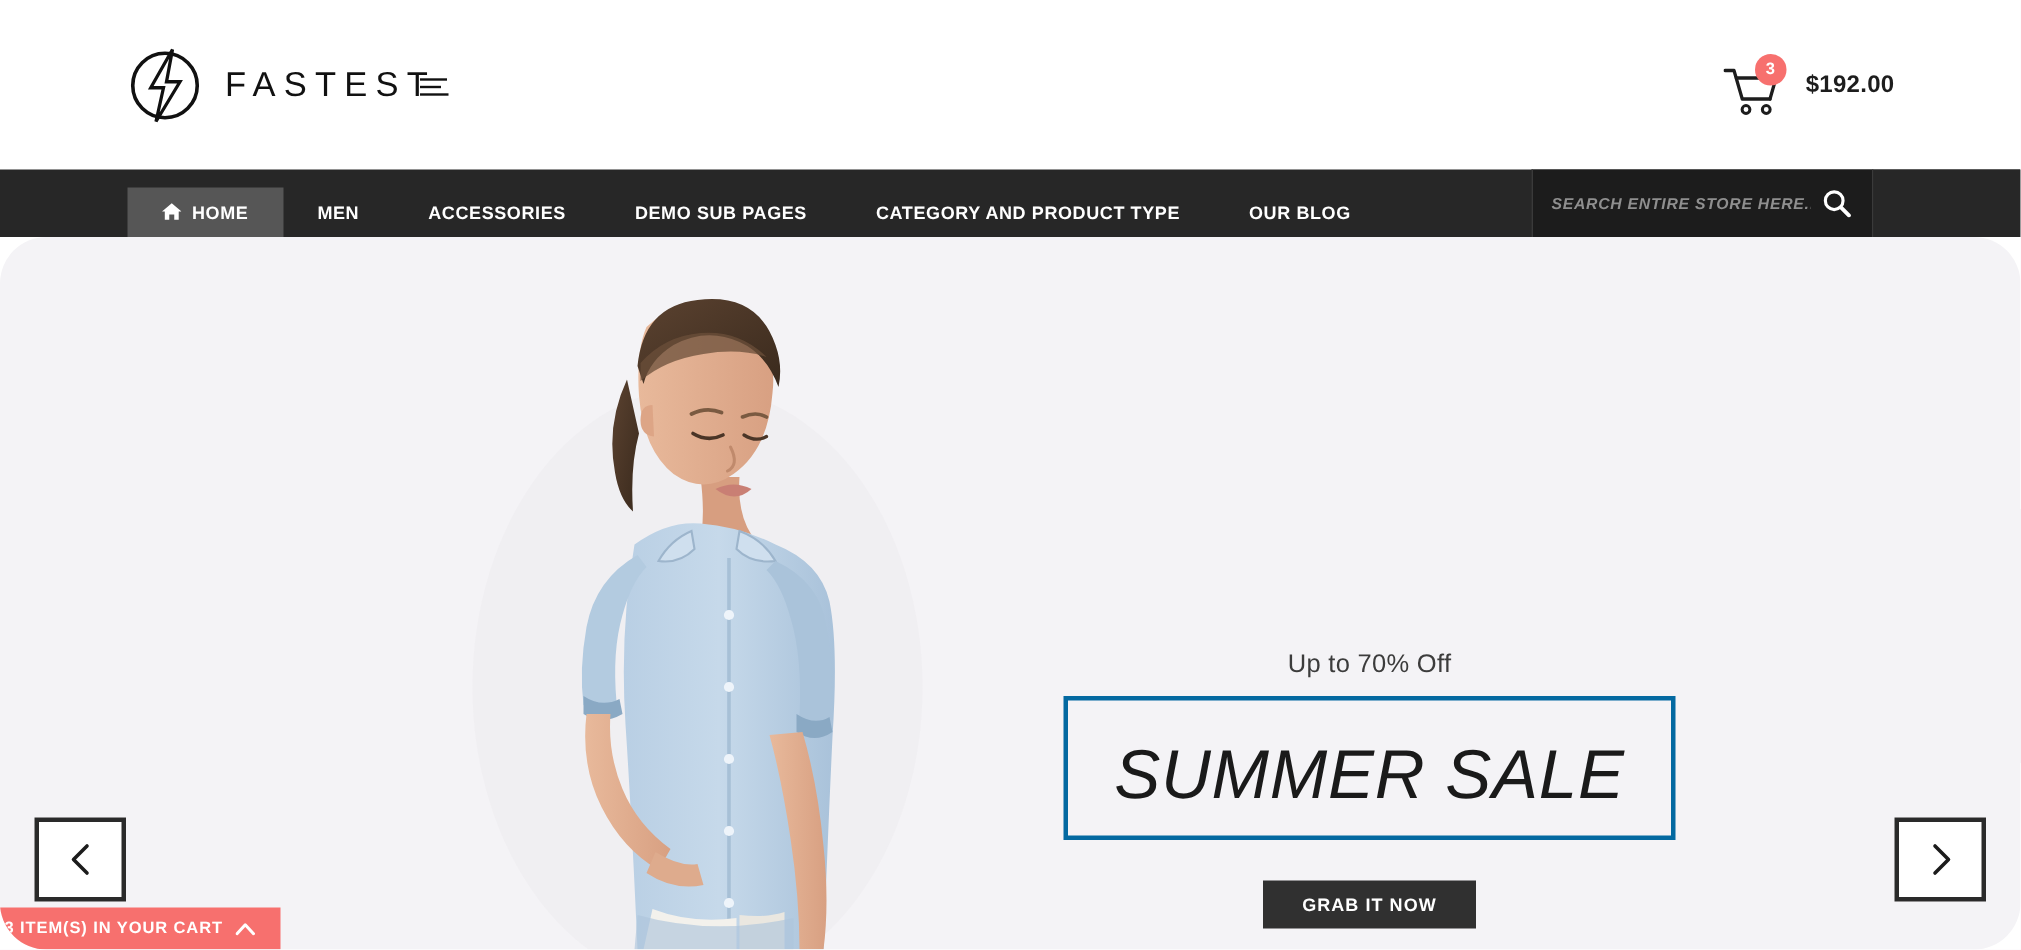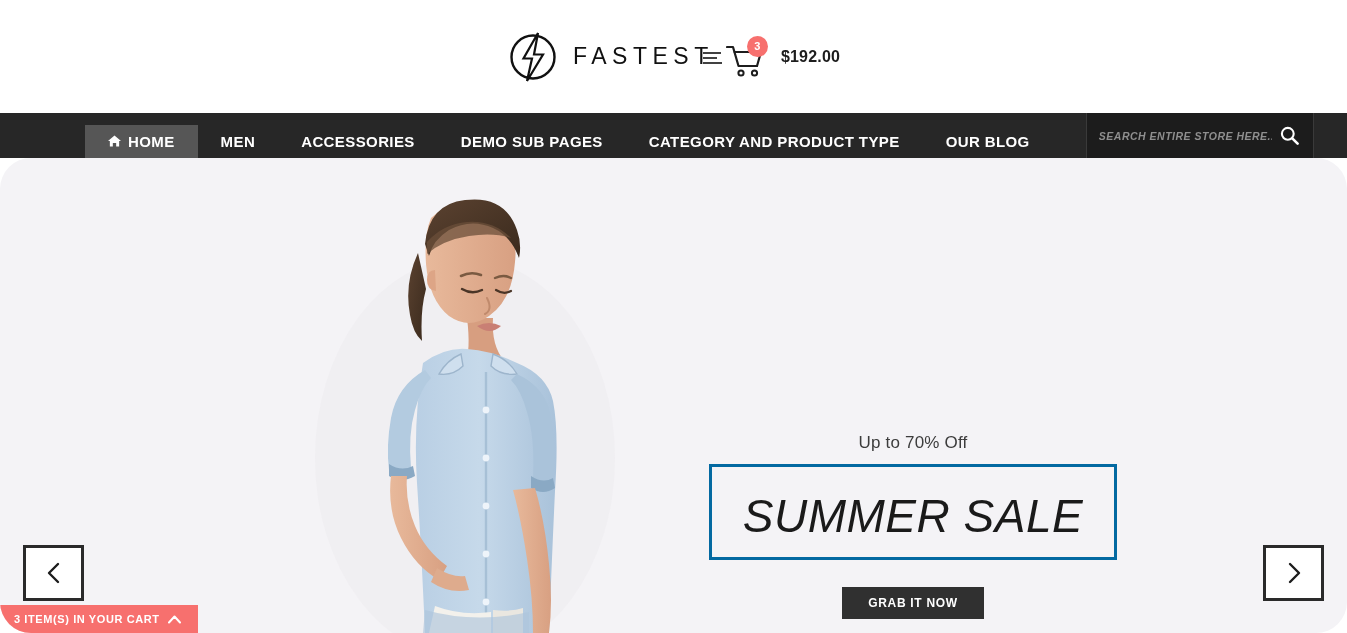--- a/index.html
+++ b/index.html
@@ -10,21 +10,21 @@
     background:#ffffff;
   }
 
   
   .header {
     position:relative;
     height:113px;
     background:#ffffff;
     display:flex;
     align-items:center;
-    justify-content:center;
+    justify-content:space-between;
     padding:0 84px;
   }
 
   .logo {
     display:flex;
     align-items:center;
     gap:14px;
     user-select:none;
   }
   .logo-mark { width:52px; height:52px; display:block; }
@@ -74,21 +74,21 @@
   .nav-items {
     display:flex;
     align-items:stretch;
   }
   .nav-item {
     display:flex;
     align-items:center;
     gap:7px;
     padding:0 23px;
     color:#ffffff;
-    font-size:15px;
+    font-size:12px;
     font-weight:bold;
     letter-spacing:0.4px;
     text-transform:uppercase;
     white-space:nowrap;
     cursor:pointer;
     margin-top:12px;
   }
   .nav-item.active { background:#565656; }
   .home-icon { width:13px; height:12px; display:block; margin-top:-1px; }
 
@@ -214,21 +214,21 @@
   .minicart {
     position:absolute;
     left:0;
     bottom:0;
     height:28px;
     background:#f7706e;
     color:#ffffff;
     display:flex;
     align-items:center;
     gap:8px;
-    padding:0 17px 0 14px;
+    padding:0 17px 0 3px;
     font-size:11px;
     font-weight:bold;
     letter-spacing:0.6px;
     text-transform:uppercase;
     cursor:pointer;
     z-index:20;
   }
   .chev-up-svg { width:13px; height:9px; display:block; }
 </style>
 </head>

